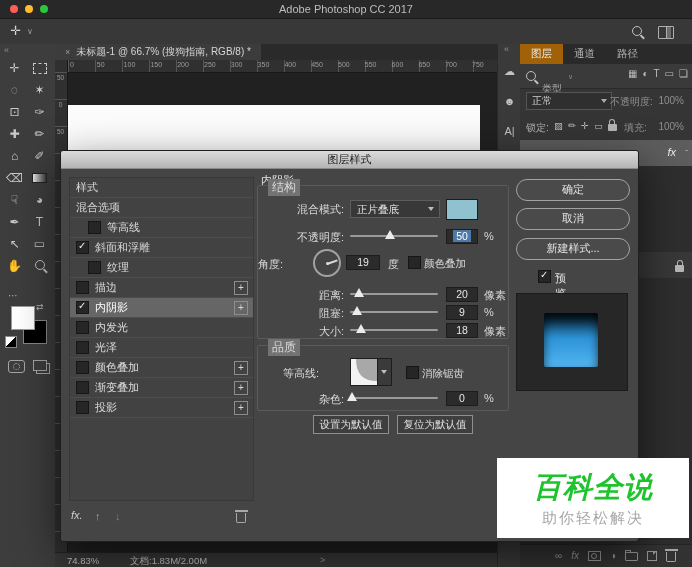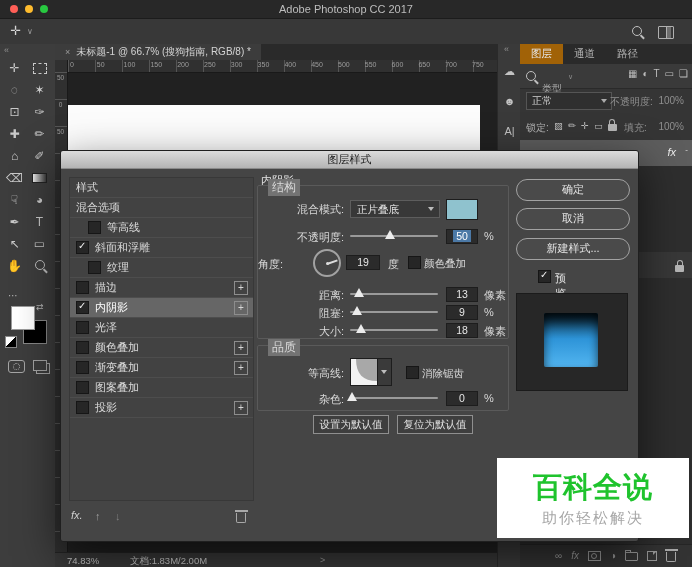--- a/index.html
+++ b/index.html
@@ -157,21 +157,21 @@
   #angle-needle{position:absolute;left:50%;top:50%;width:11px;height:2px;background:#dcdcdc;transform-origin:0 50%}
   #angle-dial::after{content:"";position:absolute;left:11px;top:11px;width:3px;height:3px;background:#dcdcdc;border-radius:50%}
   #angle-field{position:absolute;left:88px;top:7px;width:32px;height:13px;background:#2b2b2b;border:1px solid #1d1d1d;font-size:10.5px;color:#e6e6e6;text-align:center;line-height:13px}
   #angle-unit{position:absolute;left:130px;top:9px;font-size:11px;color:#d8d8d8}
   #gl-check{position:absolute;left:150px;top:8px}
   #gl-label{position:absolute;left:166px;top:9px;font-size:10.5px;color:#d8d8d8}
   #distance-row{top:100px}
   #choke-row{top:118px}
   #size-row{top:136px}
   #contour-row{top:12px;height:30px}
-  #contour-label{position:absolute;left:0;top:8px;width:86px;text-align:right;font-size:11px;color:#d8d8d8}
+  #contour-label{position:absolute;left:0;top:8px;width:86px;text-align:center;font-size:11px;color:#d8d8d8}
   #contour-thumb{position:absolute;left:92px;top:0;width:26px;height:26px;border:1px solid #1d1d1d;background:#9e9e9e;overflow:hidden}
   #contour-dd{position:absolute;left:119px;top:0;width:13px;height:26px;background:#3a3a3a;border:1px solid #1d1d1d}
   #contour-dd::after{content:"";position:absolute;left:3px;top:11px;border-left:3.5px solid transparent;border-right:3.5px solid transparent;border-top:4px solid #bdbdbd}
   #aa-check{position:absolute;left:148px;top:8px}
   #aa-label{position:absolute;left:164px;top:9px;font-size:10.5px;color:#d8d8d8}
   #noise-row{top:44px}
   .sqbtn{position:absolute;top:0;height:17px;background:#3e3e3e;border:1px solid #8f8f8f;font-size:10.5px;color:#e0e0e0;text-align:center;line-height:16px}
   #defaults-row{position:absolute;left:0;top:246px;right:0;height:18px}
   #btn-make-default{left:56px;width:74px}
   #btn-reset-default{left:140px;width:74px}
@@ -380,35 +380,35 @@
         <span class="sl-label">描边</span>
         <span class="plusbtn">+</span>
       </div>
       <div class="sl-row selected">
         <span class="cb checked"></span>
         <span class="sl-label">内阴影</span>
         <span class="plusbtn">+</span>
       </div>
       <div class="sl-row">
         <span class="cb"></span>
+        <span class="sl-label">内发光</span>
+      </div>
+      <div class="sl-row">
+        <span class="cb"></span>
         <span class="sl-label">光泽</span>
       </div>
       <div class="sl-row">
         <span class="cb"></span>
         <span class="sl-label">颜色叠加</span>
         <span class="plusbtn">+</span>
       </div>
       <div class="sl-row">
         <span class="cb"></span>
         <span class="sl-label">渐变叠加</span>
         <span class="plusbtn">+</span>
-      </div>
-      <div class="sl-row">
-        <span class="cb"></span>
-        <span class="sl-label">图案叠加</span>
       </div>
       <div class="sl-row">
         <span class="cb"></span>
         <span class="sl-label">投影</span>
         <span class="plusbtn">+</span>
       </div>
     </div>
   <div id="style-footer">
     <span id="sf-fx">fx.</span>
     <span id="sf-up">↑</span>
@@ -448,21 +448,21 @@
         <span id="gl-check" class="cb"></span>
         <span id="gl-label">颜色叠加</span>
       </div>
 
       <div class="prow" id="distance-row">
         <span class="plabel">距离:</span>
         <span class="slider">
           <span class="track"></span>
           <span class="thumb" style="left: calc(10% - 5px);"></span>
         </span>
-        <span class="field">13</span>
+        <span class="field">20</span>
         <span class="punit">像素</span>
       </div>
 
       <div class="prow" id="choke-row">
         <span class="plabel">阻塞:</span>
         <span class="slider">
           <span class="track"></span>
           <span class="thumb" style="left: calc(8% - 5px);"></span>
         </span>
         <span class="field">9</span>
@@ -527,15 +527,15 @@
   </div>
 </div>
 
 <div id="statusbar">
   <span id="sb-zoom">74.83%</span>
   <span id="sb-doc">文档:1.83M/2.00M</span>
   <span id="sb-chev">&gt;</span>
 </div>
 
 <div id="watermark" style="background: rgb(255, 255, 255);">
-  <div id="wm-title" style="color: rgb(31, 195, 45);">百科全说</div>
+  <div id="wm-title" style="color: rgb(31, 195, 45); font-style: italic;">百科全说</div>
   <div id="wm-sub">助你轻松解决</div>
 </div>
 
 </body></html>

